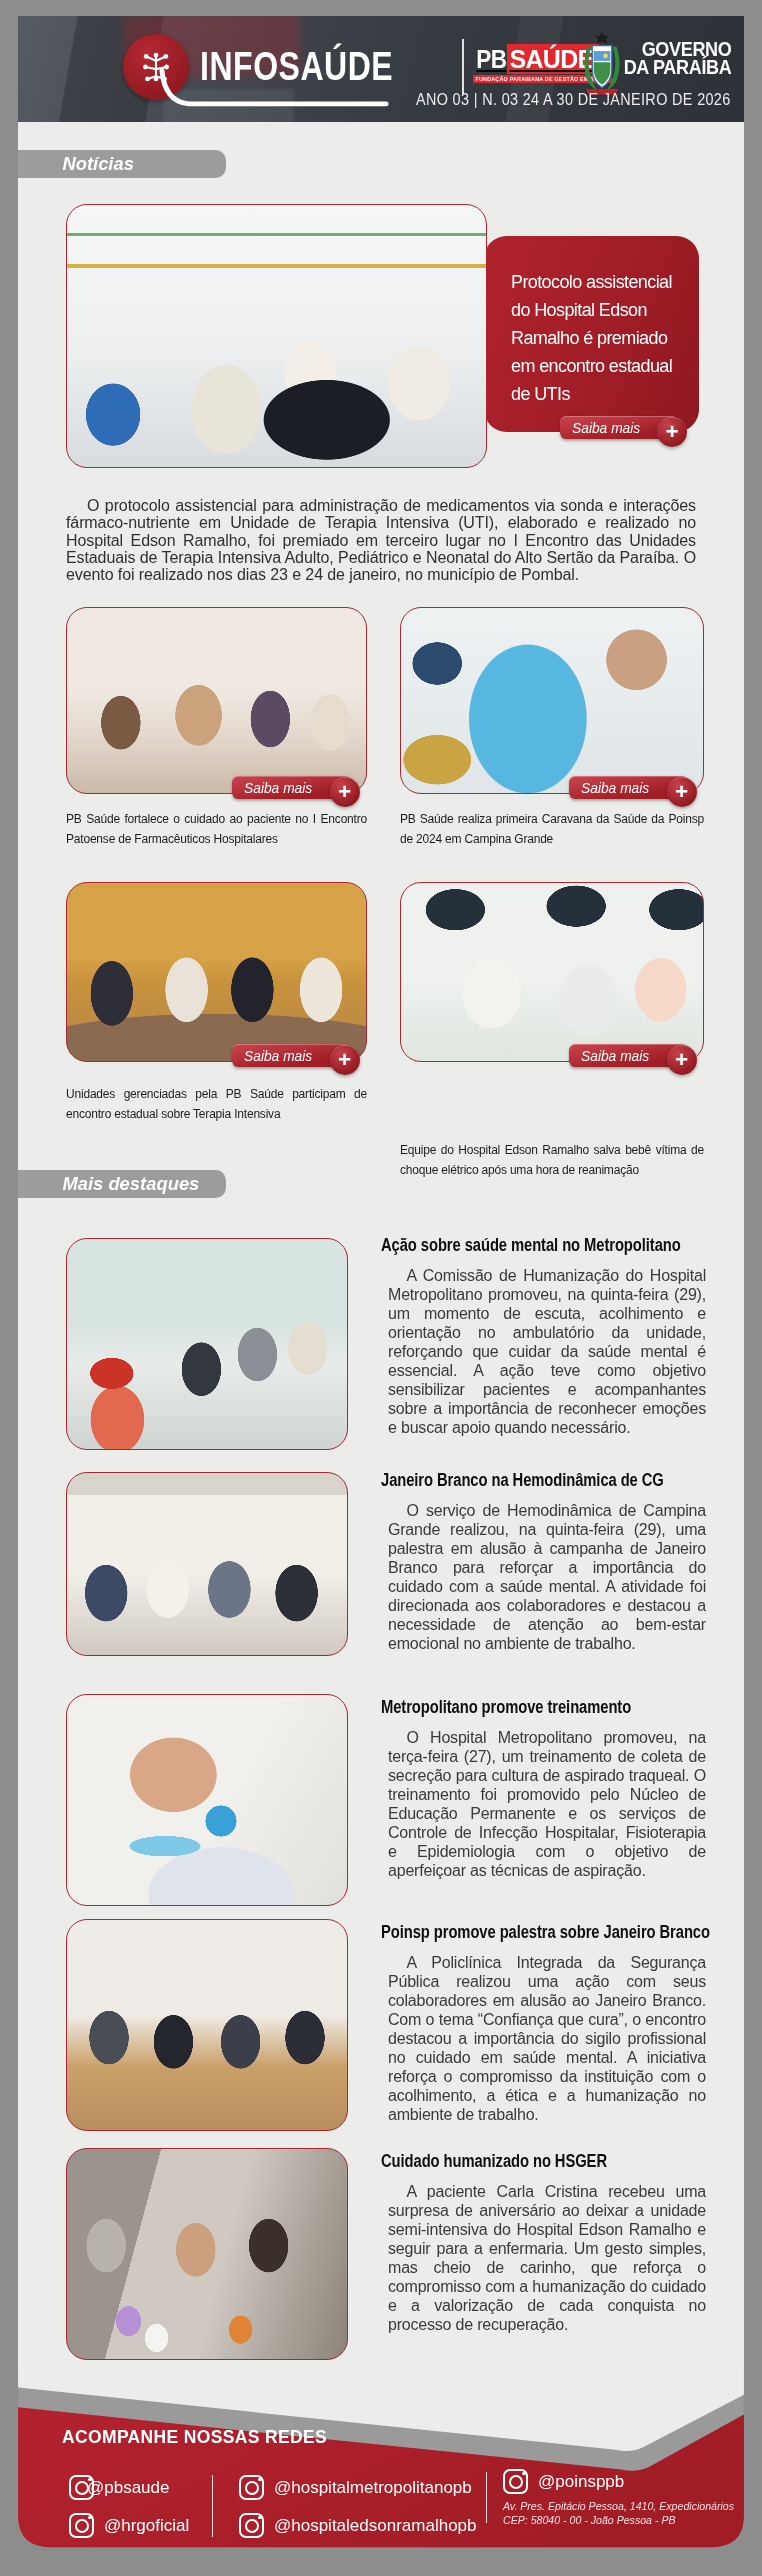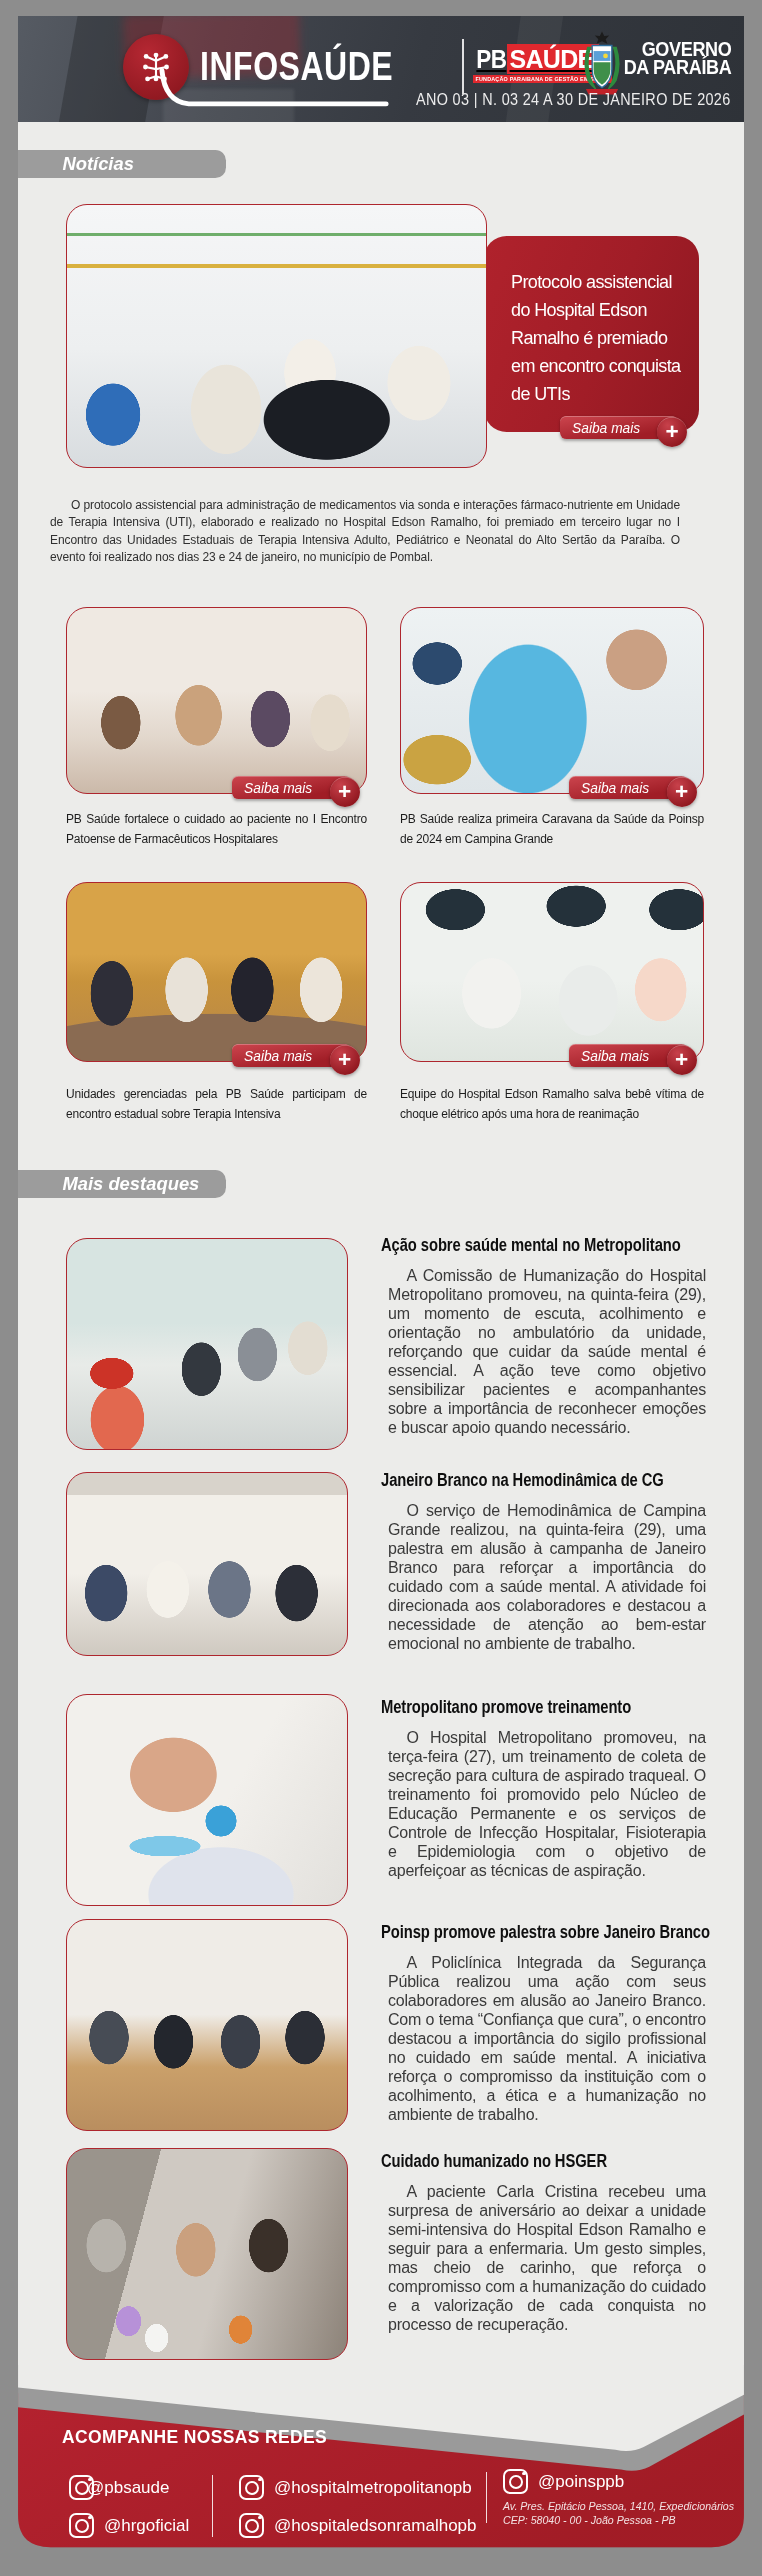--- a/index.html
+++ b/index.html
@@ -108,21 +108,21 @@
     radial-gradient(21px 25.4px at 62% 86%, #e08438 55%, transparent 56%),
     radial-gradient(39px 53px at 46% 48%, #caa07e 50%, transparent 51%),
     radial-gradient(39px 53px at 72% 46%, #3a3029 50%, transparent 51%),
     radial-gradient(39px 53px at 14% 46%, #b7b3ac 50%, transparent 51%),
     linear-gradient(105deg,#9a948c 0 28%,#cfc9c2 28% 55%,#8c8278 100%);}
 
   
   .hero-box{left:484px;top:236px;width:215px;height:196px;border-radius:22.6px;
       background:linear-gradient(110deg,#b0222c 0%,#a11d27 55%,#8f1821 100%);}
   .hero-title{position:absolute;left:27px;top:32px;width:175px;color:#fff;font-size:18px;line-height:28px;letter-spacing:-0.6px;}
-  .para{left:50px;top:497px;width:630px;color:#303030;font-size:12px;line-height:17.3px;
+  .para{left:66px;top:497px;width:630px;color:#303030;font-size:16px;line-height:17.3px;
       text-align:justify;text-indent:21px;letter-spacing:-0.1px;}
 
   
   .cta{position:absolute;height:23px;display:flex;align-items:center;
       background:linear-gradient(170deg,#cc454e 0%,#a01d26 75%);
       border-radius:6.4px;padding:0 32px 0 12px;
       box-shadow:0 1.4px 2.8px rgba(0,0,0,.30), inset 0 0.7px 0 rgba(255,255,255,.35);cursor:pointer;}
   .cta-label{color:#fff;font-style:italic;font-size:15px;white-space:nowrap;transform:scaleX(.92);transform-origin:0 50%;}
   .cta-plus{position:absolute;right:-9.2px;top:0.7px;width:30px;height:30px;border-radius:50%;
       background:radial-gradient(circle at 36% 28%,#c8414b,#8f161e 78%);
@@ -213,21 +213,21 @@
     <div>GOVERNO</div>
     <div>DA PARAÍBA</div>
   </div>
 
   <div class="abs issue">ANO 03 | N. 03    24 A 30 DE JANEIRO DE 2026</div>
 </div>
 
 <div class="abs pill" style="top:150px;">Notícias</div>
 
 <div class="abs hero-box">
-  <div class="hero-title">Protocolo assistencial do Hospital Edson Ramalho é premiado em encontro conquista de UTIs</div>
+  <div class="hero-title">Protocolo assistencial do Hospital Edson Ramalho é premiado em encontro estadual de UTIs</div>
   <div class="cta cta-hero">
     <span class="cta-label">Saiba mais</span>
     <span class="cta-plus">+</span>
   </div>
 </div>
 <div class="abs photo ph-hero" style="left:66px;top:204px;width:421px;height:264px;"></div>
 
 <div class="abs para">O protocolo assistencial para administração de medicamentos via sonda e interações fármaco-nutriente em Unidade de Terapia Intensiva (UTI), elaborado e realizado no Hospital Edson Ramalho, foi premiado em terceiro lugar no I Encontro das Unidades Estaduais de Terapia Intensiva Adulto, Pediátrico e Neonatal do Alto Sertão da Paraíba. O evento foi realizado nos dias 23 e 24 de janeiro, no município de Pombal.</div>
 
 <div class="abs photo ph-g1" style="left:66px;top:607px;width:301px;height:187px;">
@@ -251,21 +251,21 @@
     <span class="cta-plus">+</span>
   </div>
 </div>
 <div class="abs photo ph-g4" style="left:400px;top:882px;width:304px;height:180px;">
   <div class="cta cta-card">
     <span class="cta-label">Saiba mais</span>
     <span class="cta-plus">+</span>
   </div>
 </div>
 <div class="abs caption" style="left:66px;top:1084px;width:301px;">Unidades gerenciadas pela PB Saúde participam de encontro estadual sobre Terapia Intensiva</div>
-<div class="abs caption" style="left:400px;top:1084px;width:304px;">Equipe do Hospital Edson Ramalho salva bebê vítima de choque elétrico após uma hora de reanimação</div>
+<div class="abs caption" style="left:400px;top:1140px;width:304px;">Equipe do Hospital Edson Ramalho salva bebê vítima de choque elétrico após uma hora de reanimação</div>
 
 <div class="abs pill" style="top:1170px;">Mais destaques</div>
 
 <div class="abs photo ph-d1" style="left:66px;top:1238px;width:282px;height:212px;"></div>
 <div class="abs hl-title" style="left:381px;top:1235px;width:318px;">Ação sobre saúde mental no Metropolitano</div>
 <div class="abs hl-body" style="left:381px;top:1266px;width:318px;">A Comissão de Humanização do Hospital Metropolitano promoveu, na quinta-feira (29), um momento de escuta, acolhimento e orientação no ambulatório da unidade, reforçando que cuidar da saúde mental é essencial. A ação teve como objetivo sensibilizar pacientes e acompanhantes sobre a importância de reconhecer emoções e buscar apoio quando necessário.</div>
 
 <div class="abs photo ph-d2" style="left:66px;top:1472px;width:282px;height:184px;"></div>
 <div class="abs hl-title" style="left:381px;top:1470px;width:318px;">Janeiro Branco na Hemodinâmica de CG</div>
 <div class="abs hl-body" style="left:381px;top:1501px;width:318px;">O serviço de Hemodinâmica de Campina Grande realizou, na quinta-feira (29), uma palestra em alusão à campanha de Janeiro Branco para reforçar a importância do cuidado com a saúde mental. A atividade foi direcionada aos colaboradores e destacou a necessidade de atenção ao bem-estar emocional no ambiente de trabalho.</div>

